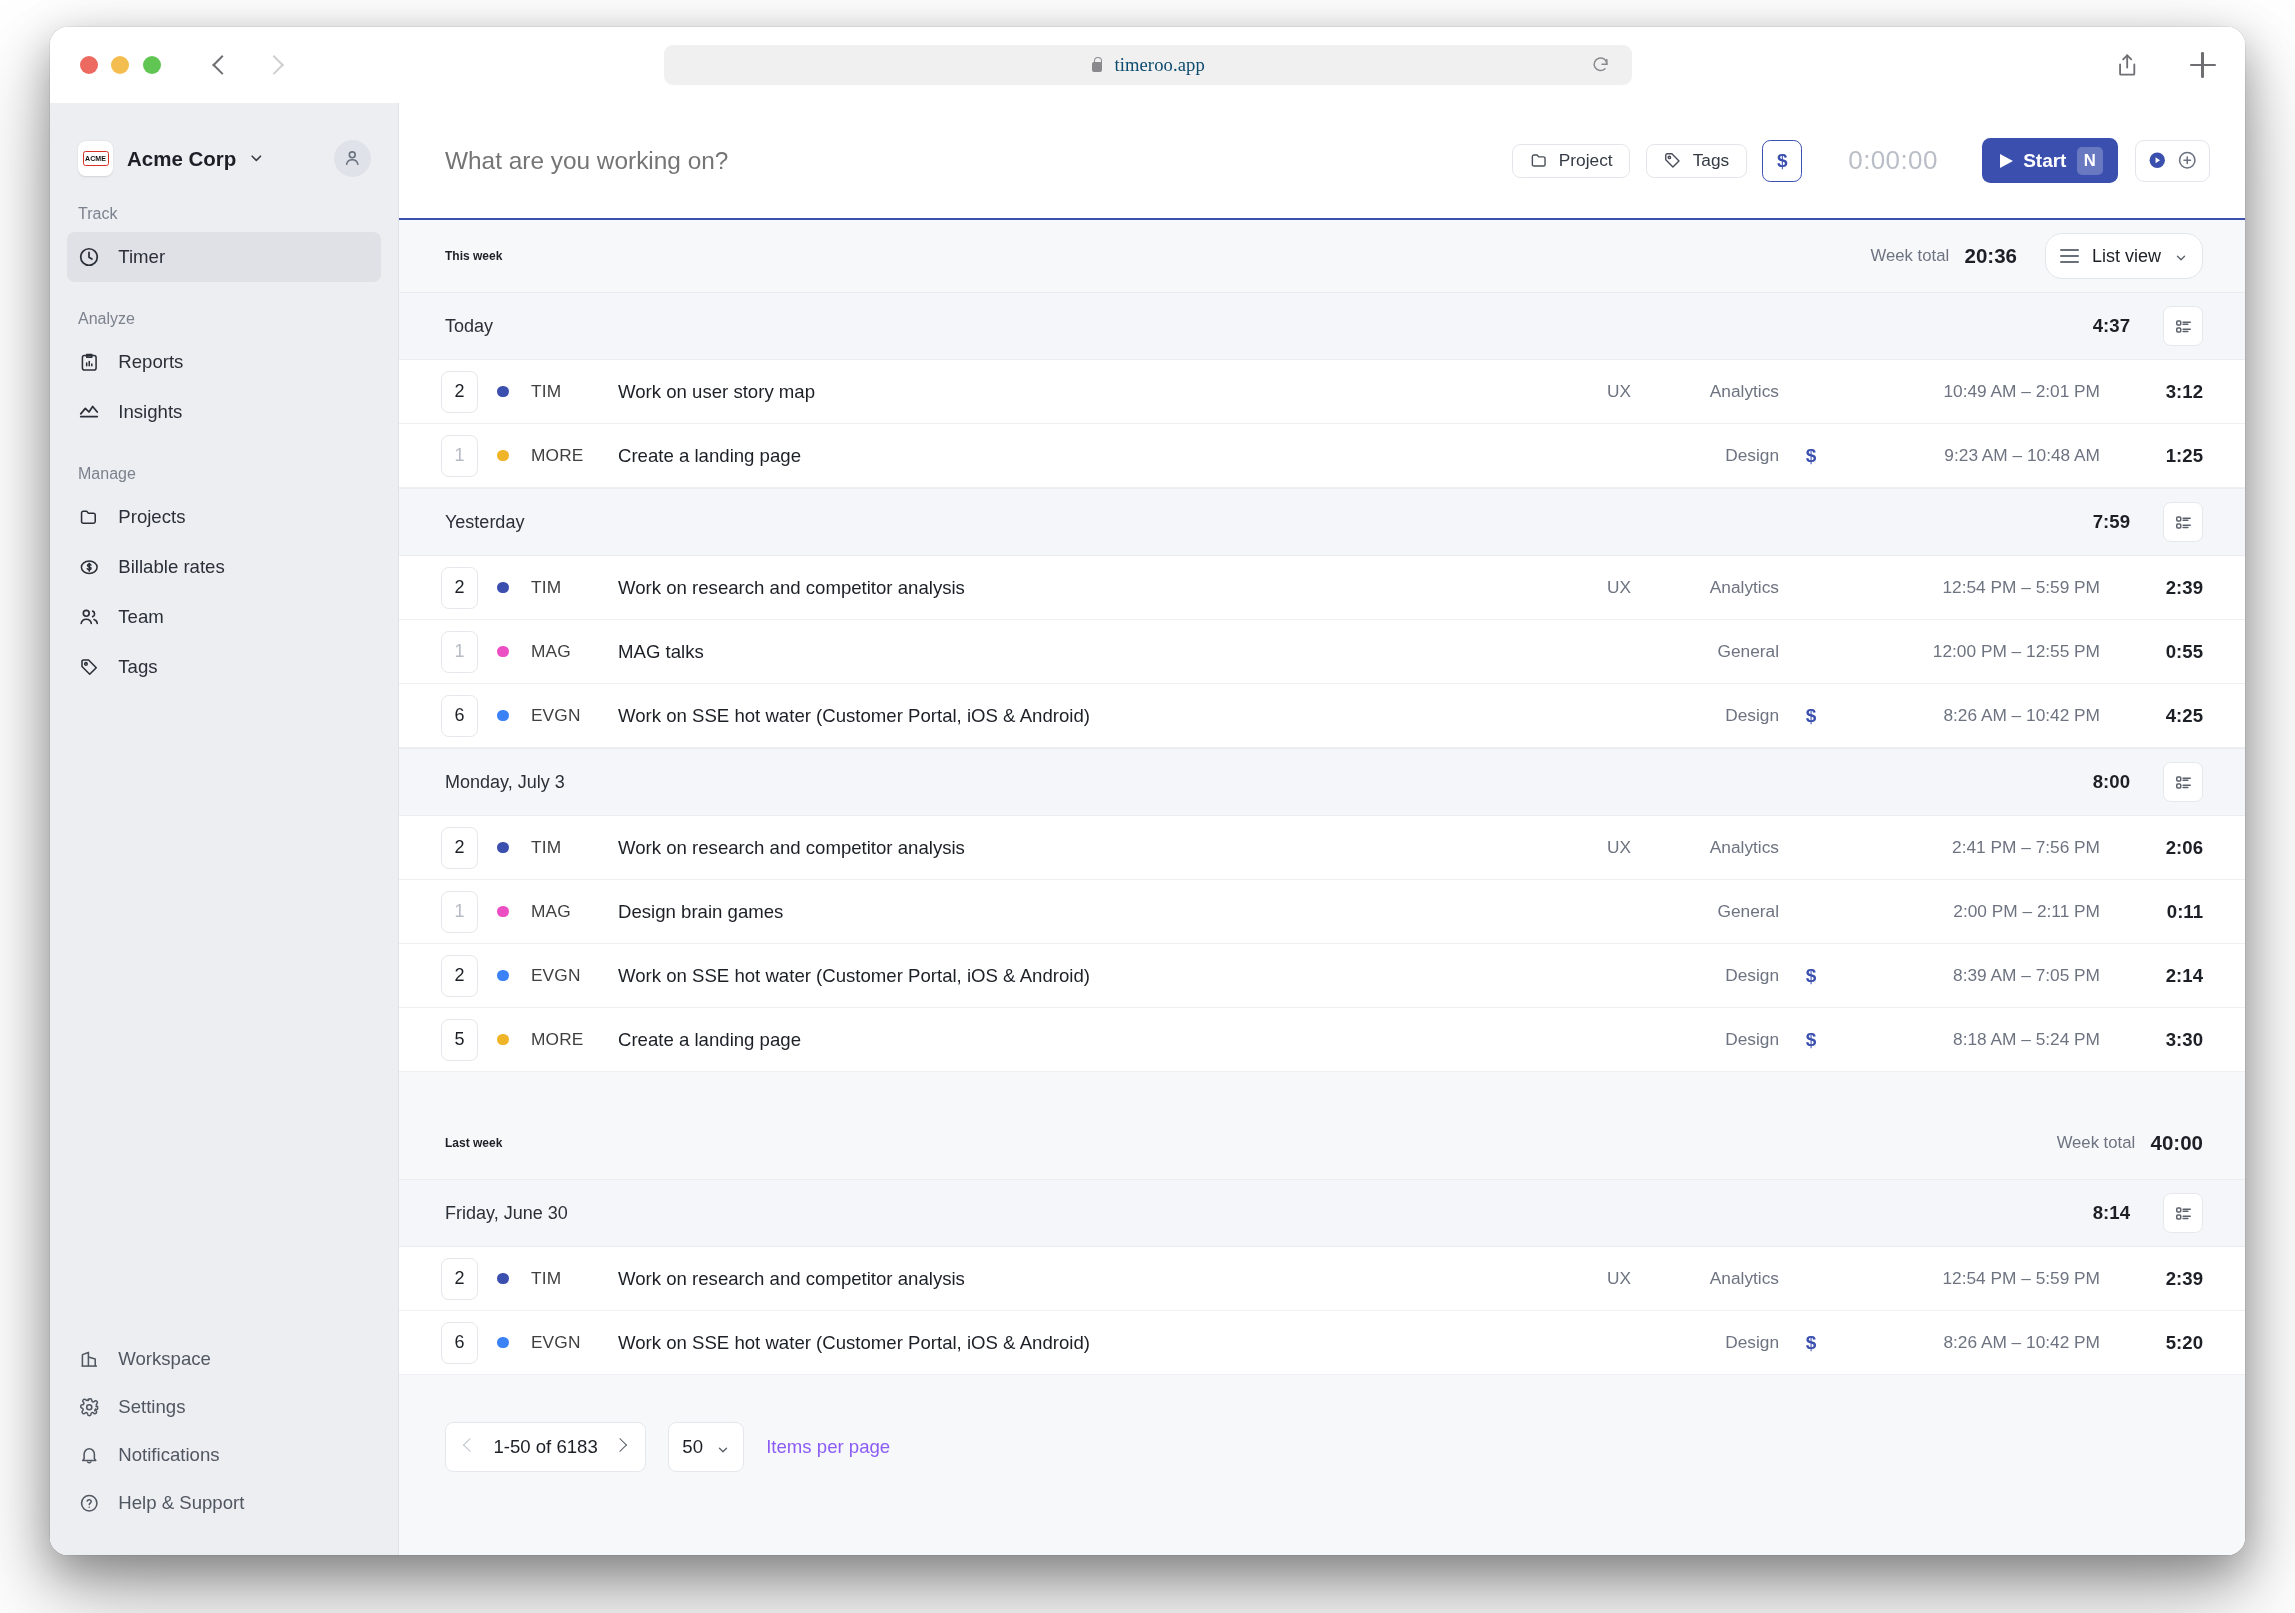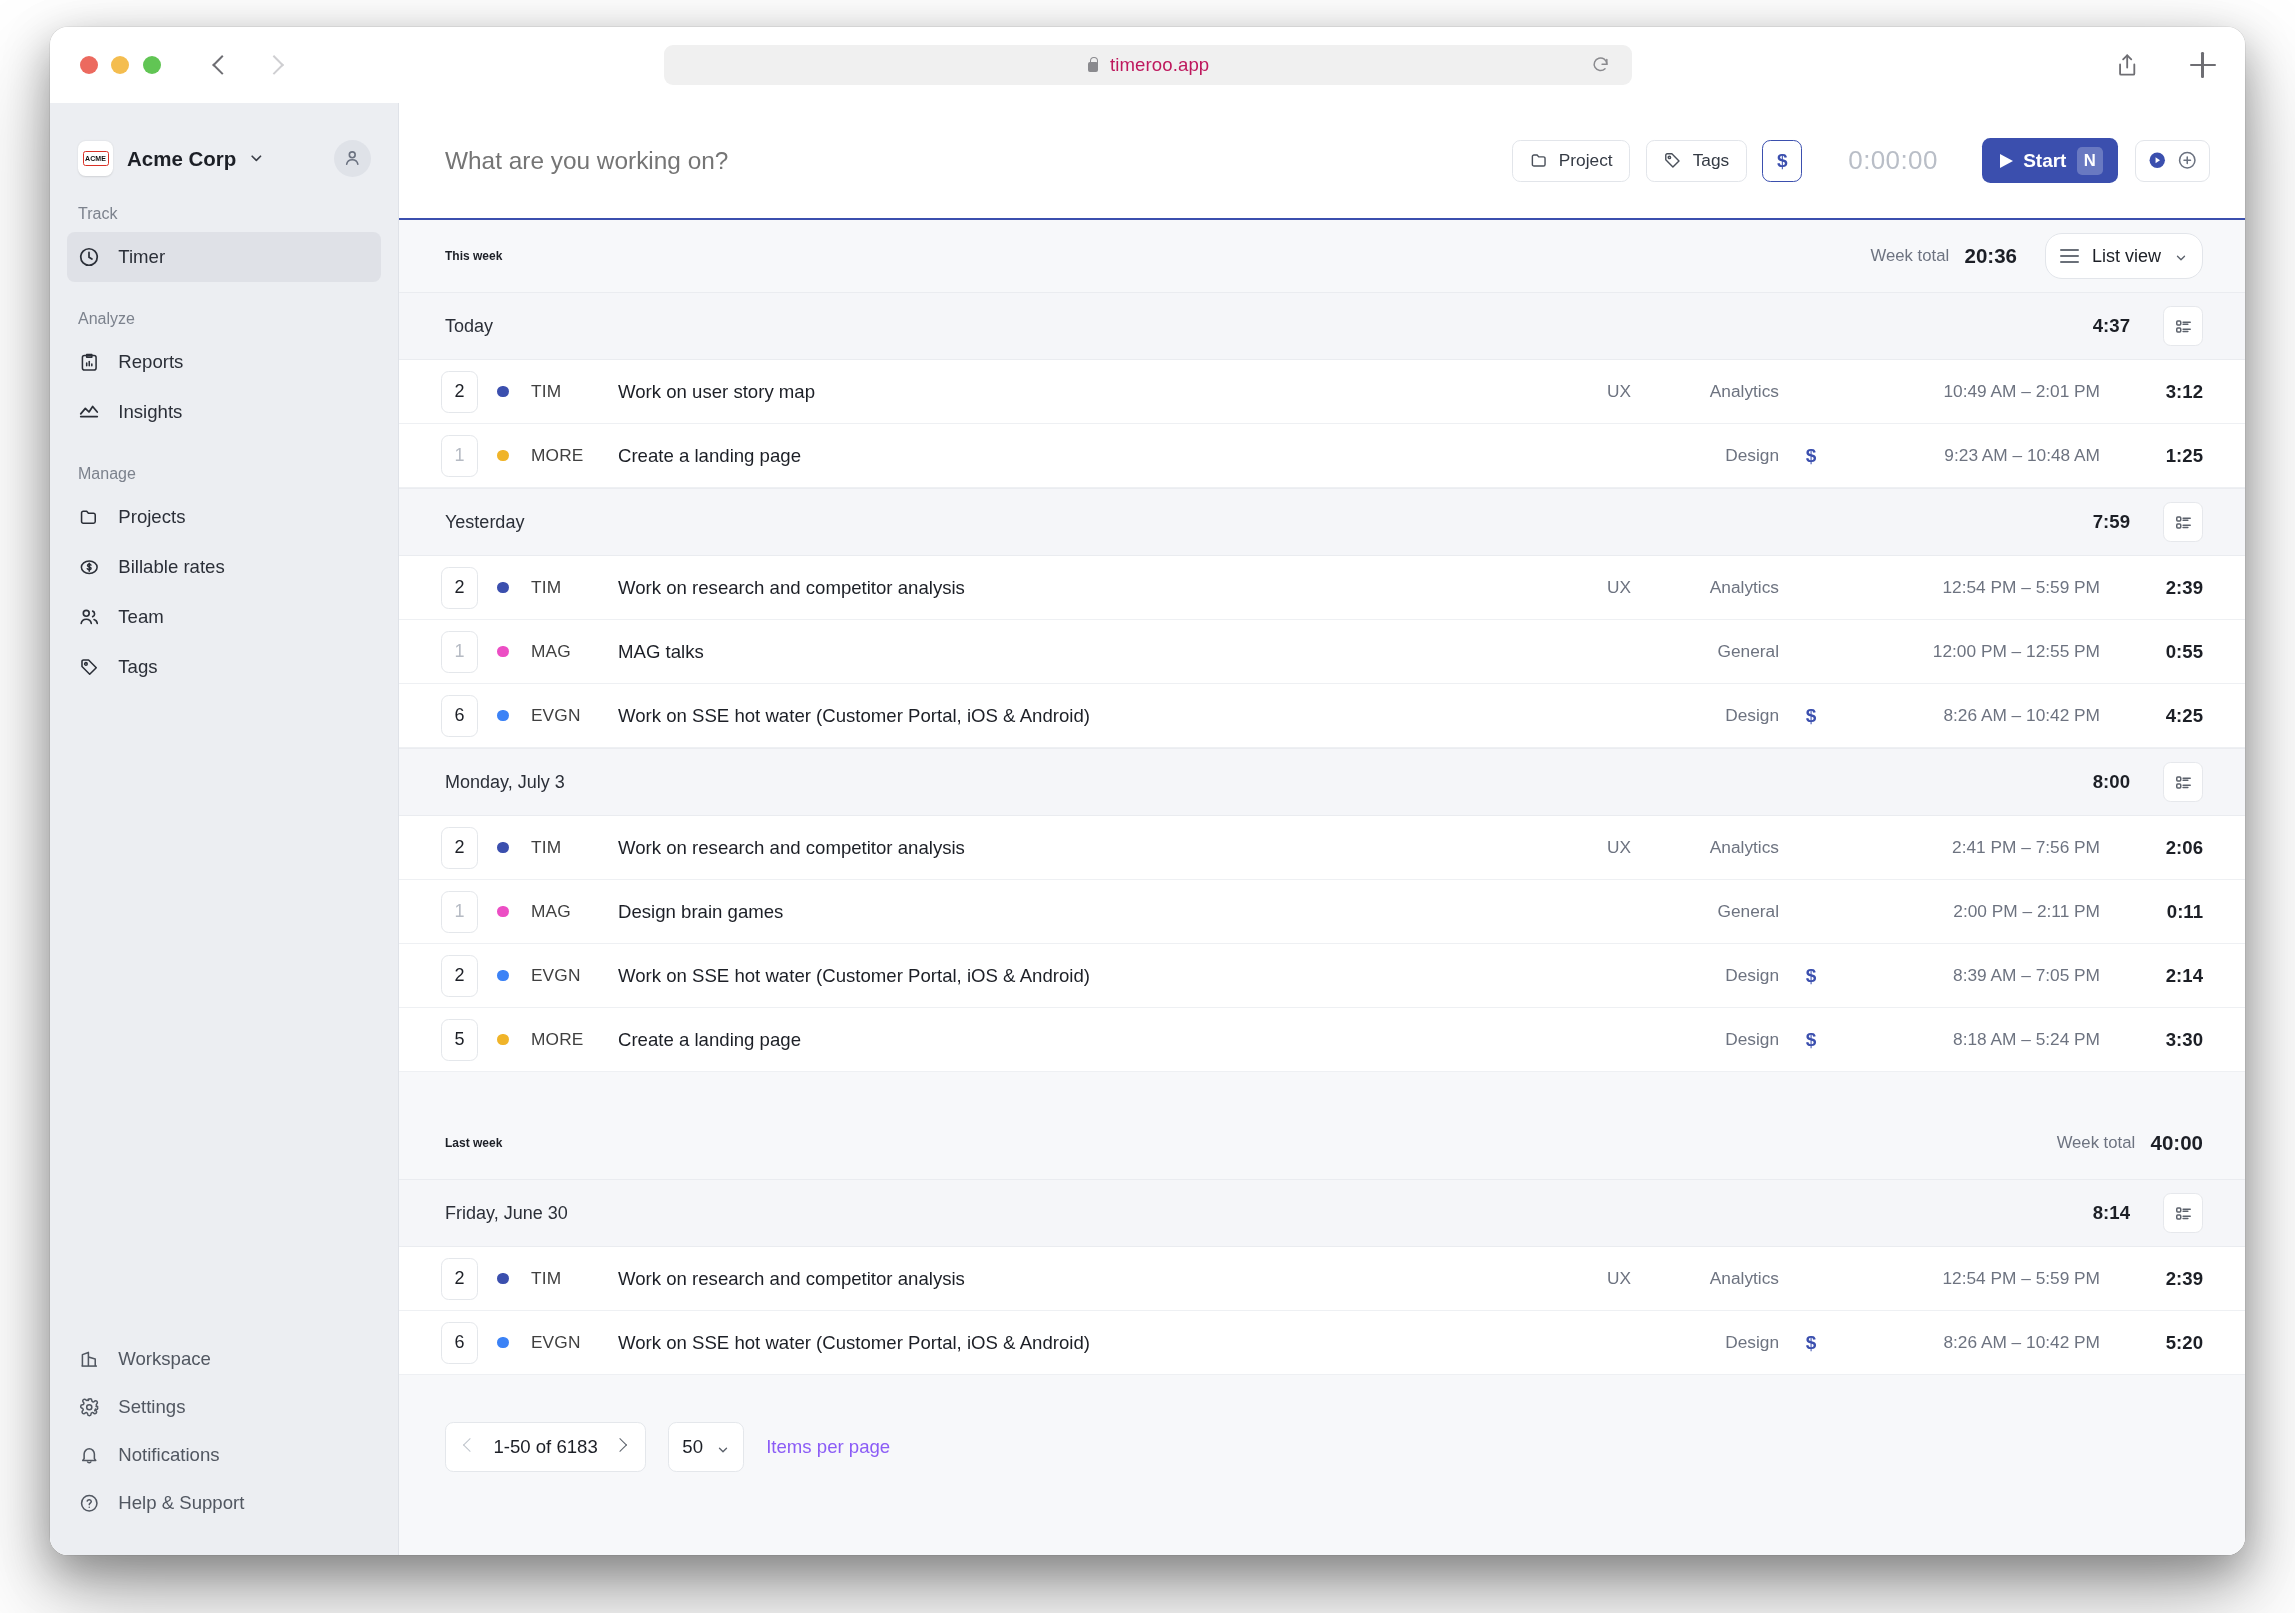--- a/index.html
+++ b/index.html
@@ -83,21 +83,21 @@
   .lockicon { width: 14px; height: 18px; position: relative; flex: none; }
   .lockicon::before {
     content:""; position:absolute; left:1.9px; top:6.4px;
     width:10.3px; height:9.6px; background:#8a8a8e; border-radius:1.9px;
   }
   .lockicon::after {
     content:""; position:absolute; left:3.9px; top:1.3px;
     width:6.4px; height:7px; border:1.7px solid #8a8a8e;
     border-bottom:none; border-radius:3.9px 3.9px 0 0;
   }
-  .urltext { font-size: 18.6px; color: #be185d; letter-spacing: 0.1px; }
+  .urltext { font-size: 18.6px; color: #0c4a6e; letter-spacing: 0.1px; font-family: Liberation Serif, serif; }
   .reload {
     position: absolute; right: 22px; top: 50%; transform: translateY(-50%);
     width: 19px; height: 19px; color: #8a8a8e;
   }
   .chrome-right {
     margin-left: auto; display: flex; align-items: center; gap: 50px;
   }
   .share-icon { width: 24.4px; height: 27px; color: #6e6e73; }
   .plus-icon { width: 26px; height: 26px; position: relative; }
   .plus-icon::before, .plus-icon::after {
@@ -201,21 +201,21 @@
   .timer-input {
     font-size: 24.4px;
     color: #7a818c;
     flex: 1;
     border: none;
     outline: none;
     background: transparent;
     font-family: "Liberation Sans", sans-serif;
   }
   .pill {
-    height: 42px;
+    height: 34px;
     border: 1px solid #e2e5ea;
     border-radius: 8.3px;
     background: #ffffff;
     display: flex; align-items: center; gap: 10.3px;
     padding: 0 16.7px;
     font-size: 17.3px;
     color: #343a44;
     white-space: nowrap;
   }
   .pill .ico { width: 19px; height: 19px; color:#4a505a; display:flex;align-items:center;justify-content:center;}

